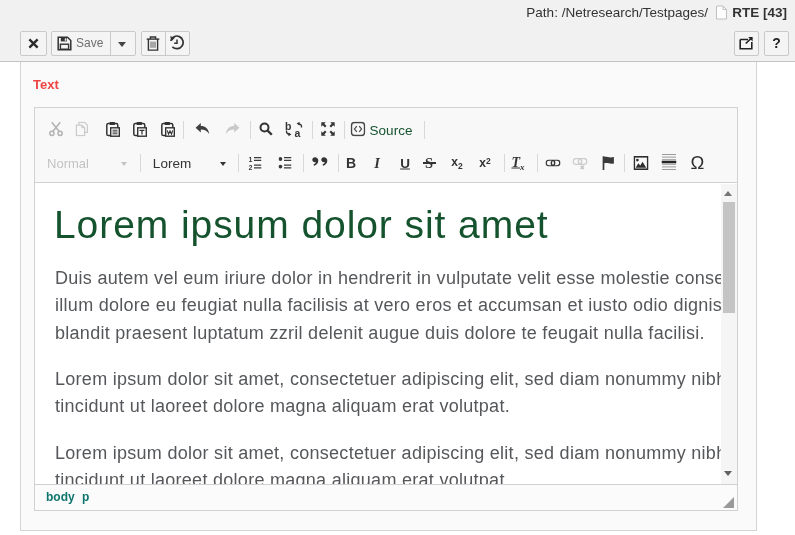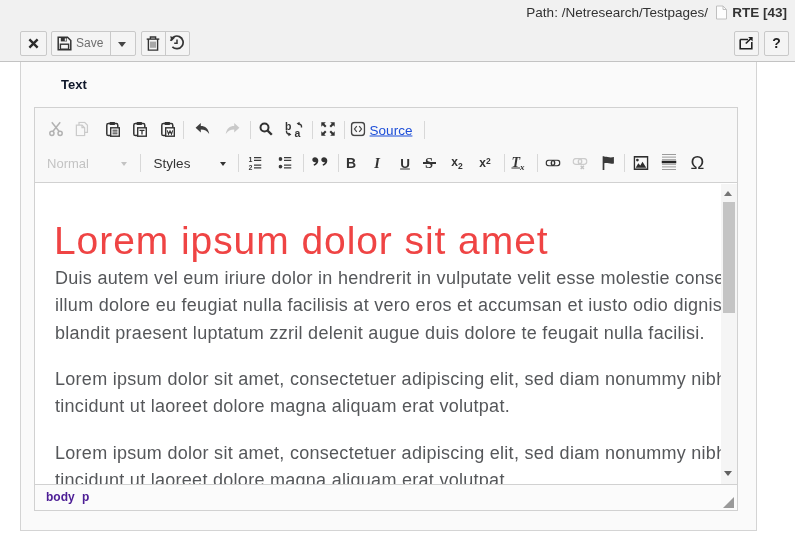--- a/index.html
+++ b/index.html
@@ -6,43 +6,43 @@
 html,body { width:795px; height:535px; background:#fff; font-family:"Liberation Sans", sans-serif; }
 #page { position:relative; width:795px; height:535px; overflow:hidden; background:#fff;padding-left:27px; }
 
 
 #header { position:absolute; left:0; top:0; width:795px; height:62px; background:#f1f1f1; border-bottom:1px solid #c3c3c3; }
 #pathline { position:absolute; top:5px; right:8px; font-size:13.5px; color:#333; }
 .btn { position:absolute; top:31px; height:25px; background:#f4f4f4; border:1px solid #c9c9c9; border-radius:2px; }
 
 
 #panel { position:absolute; left:20px; top:62px; width:737px; height:469px; background:#fafafa; border:1px solid #d4d4d4; border-top:none; }
-#textlabel { position:absolute; left:33px; top:77px; font-size:13px; font-weight:bold; color:#0f172a;margin-left:28px; }
+#textlabel { position:absolute; left:33px; top:77px; font-size:13px; font-weight:bold; color:#ef4444; }
 
 
 #editor { position:absolute; left:34px; top:107px; width:704px; height:404px; border:1px solid #d1d1d1; background:#fff; }
 #toolbar { position:absolute; left:34px; top:107px; width:704px; height:76px; background:#f8f8f8; border:1px solid #d1d1d1; }
 .sep { position:absolute; width:1px; height:18px; background:#d8d8d8; }
 .ticon { position:absolute; transform:translate(-50%,-50%); }
 .ttext { position:absolute; transform:translate(-50%,-50%); color:#3a3a3a; white-space:nowrap; }
 
 
 #content { position:absolute; left:35px; top:183px; width:686px; height:301px; background:#fff; overflow:hidden; }
-#content h1 { position:absolute; left:19px; top:22.3px; font-size:39px; font-weight:300; color:#ef4444; line-height:39px; white-space:nowrap; letter-spacing:0.93px;margin-top:16px; }
+#content h1 { position:absolute; left:19px; top:22.3px; font-size:39px; font-weight:300; color:#14532d; line-height:39px; white-space:nowrap; letter-spacing:0.93px; }
 #content p { position:absolute; left:20px; font-size:18px; color:#55575a; line-height:27.6px; white-space:nowrap; letter-spacing:0.28px; }
 
 
 #sbar { position:absolute; left:721px; top:184px; width:16px; height:300px; background:#f5f5f5; }
 #sthumb { position:absolute; left:723px; top:202px; width:12px; height:111px; background:#c4c4c4; }
 .arrow-up { position:absolute; width:0; height:0; border-left:4.5px solid transparent; border-right:4.5px solid transparent; border-bottom:5px solid #757575; }
 .arrow-dn { position:absolute; width:0; height:0; border-left:4.5px solid transparent; border-right:4.5px solid transparent; border-top:5px solid #616161; }
 
 
 #botbar { position:absolute; left:35px; top:484px; width:702px; height:26px; background:#fbfbfb; border-top:1px solid #d1d1d1; }
-#botbar .crumb { position:absolute; top:5px; font-size:12px; font-weight:bold; color:#4c1d95; }
+#botbar .crumb { position:absolute; top:5px; font-size:12px; font-weight:bold; color:#0f766e; }
 #resize { position:absolute; left:723px; top:497px; width:0; height:0; border-left:11px solid transparent; border-bottom:11px solid #9a9a9a; }
 </style>
 </head>
 <body>
 <div id="page">
   <div id="header"></div>
 
   <div id="pathline">Path: /Netresearch/Testpages/&nbsp;
     <svg width="13" height="15" viewBox="0 0 13 15" style="vertical-align:-3px">
         <path d="M1.5 1 H8 L11.5 4.5 V14 H1.5 Z" fill="#fdfdfd" stroke="#c0c0c0" stroke-width="1"></path>
@@ -154,27 +154,27 @@
       <path d="M9.7 0.8 H14.2 V5.3 L12.7 3.8 L10.5 6 L9 4.5 L11.2 2.3 Z"></path>
       <path d="M14.2 9.7 V14.2 H9.7 L11.2 12.7 L9 10.5 L10.5 9 L12.7 11.2 Z"></path>
       <path d="M5.3 14.2 H0.8 V9.7 L2.3 11.2 L4.5 9 L6 10.5 L3.8 12.7 Z"></path>
     </svg>
   <div class="sep" style="left:344px; top:121px;"></div>
   <svg class="ticon" style="left:358px; top:129px;" width="15" height="15" viewBox="0 0 15 15" fill="none" stroke="#454545">
       <rect x="1" y="1" width="13" height="13" rx="3" stroke-width="1.4"></rect>
       <path d="M6.3 4.6 L4 7.5 L6.3 10.4" stroke-width="1.2"></path>
       <path d="M8.7 4.6 L11 7.5 L8.7 10.4" stroke-width="1.2"></path>
     </svg>
-  <div class="ttext" style="left:391px; top:129.5px; font-size:13.5px; color:#1d4ed8;text-decoration:underline;">Source</div>
+  <div class="ttext" style="left:391px; top:129.5px; font-size:13.5px; color:#14532d;">Source</div>
   <div class="sep" style="left:424px; top:121px;"></div>
 
   <div class="ttext" style="left:68px; top:163px; font-size:13px; color:#c3c3c3;">Normal</div>
   <div style="position:absolute; left:121px; top:161.5px; width:0; height:0; border-left:3.5px solid transparent; border-right:3.5px solid transparent; border-top:4px solid #c3c3c3;"></div>
   <div class="sep" style="left:140px; top:154px;"></div>
-  <div class="ttext" style="left:172px; top:163px; font-size:13.5px; color:#333;">Styles</div>
+  <div class="ttext" style="left:172px; top:163px; font-size:13.5px; color:#333;">Lorem</div>
   <div style="position:absolute; left:220px; top:161.5px; width:0; height:0; border-left:3.5px solid transparent; border-right:3.5px solid transparent; border-top:4px solid #333;"></div>
   <div class="sep" style="left:238px; top:154px;"></div>
   <svg class="ticon" style="left:255px; top:163px;" width="13" height="14" viewBox="0 0 13 14">
       <text x="0" y="6.2" font-size="7" font-weight="bold" fill="#3a3a3a" font-family="Liberation Sans">1</text>
       <text x="0" y="13.8" font-size="7" font-weight="bold" fill="#3a3a3a" font-family="Liberation Sans">2</text>
       <g stroke="#3a3a3a" stroke-width="1.3">
         <path d="M5.5 1.7 H13"></path>
         <path d="M5.5 4.4 H13"></path>
         <path d="M5.5 9.2 H13"></path>
         <path d="M5.5 11.9 H13"></path>

